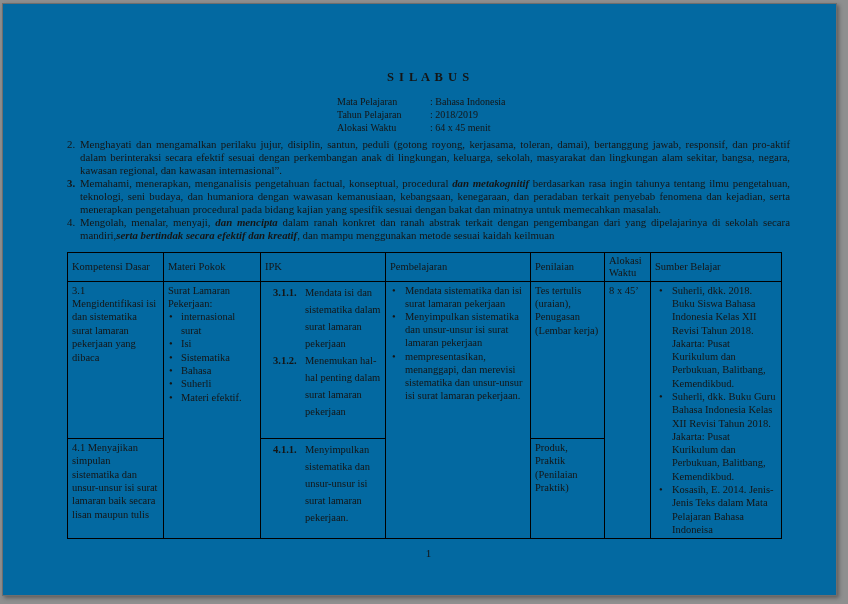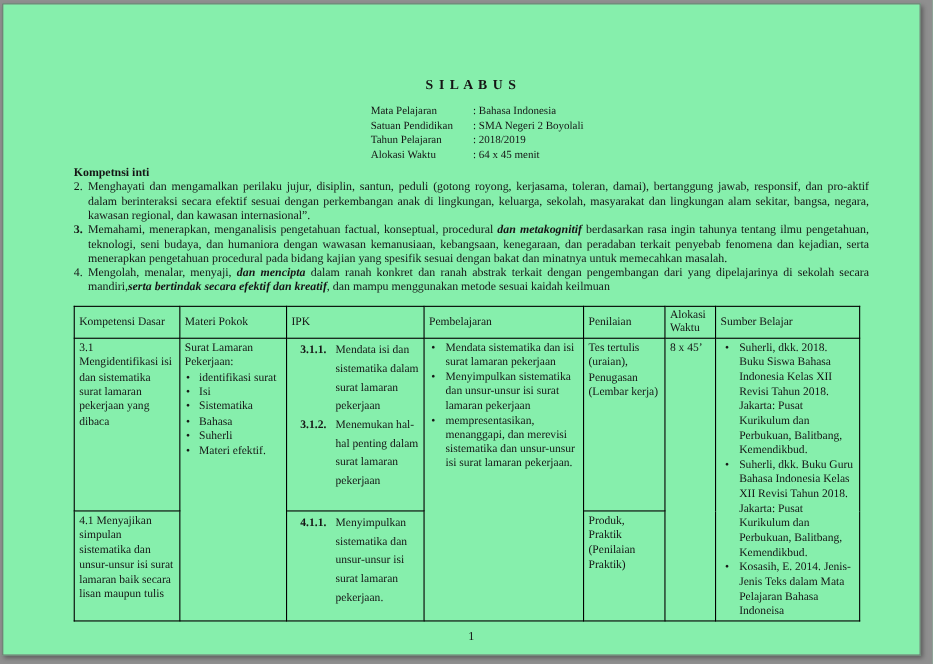--- a/index.html
+++ b/index.html
@@ -1,20 +1,20 @@
 <!DOCTYPE html>
 <html><head>
 <meta charset="utf-8">
 <style>
   * { margin:0; padding:0; box-sizing:border-box; }
   html,body { width:848px; height:604px; }
   body { background:#8f8f8f; position:relative; overflow:hidden;
          font-family:"Liberation Serif","DejaVu Serif",serif; color:#151515; }
   .page { position:absolute; left:2px; top:3px; width:835px; height:593px;
-          background:#86efac; border:1px solid #6e6e6e;
+          background:#0369a1; border:1px solid #6e6e6e;
           box-shadow:2px 2px 4px rgba(0,0,0,0.35); }
   .content { padding:0 46px 0 64px; }
 
   .title { margin-top:66px; text-align:center; font-weight:bold;
            font-size:12.5px; letter-spacing:1px; }
 
   .meta { margin-top:10px; margin-left:270px; font-size:10px; line-height:13.2px; }
   .meta-label { display:inline-block; width:93px; }
 
   .ki { margin-top:3px; font-size:10.8px; line-height:13px; }
@@ -67,36 +67,32 @@
   <div class="content">
 
     <div class="title">S I L A B U S</div>
 
     <div class="meta">
 
         <div class="meta-row">
           <span class="meta-label">Mata Pelajaran</span><span class="meta-value">: Bahasa Indonesia</span>
         </div>
 
-        <div class="meta-row">
-          <span class="meta-label">Satuan Pendidikan</span><span class="meta-value">: SMA Negeri 2 Boyolali</span>
-        </div>
 
 
         <div class="meta-row">
           <span class="meta-label">Tahun Pelajaran</span><span class="meta-value">: 2018/2019</span>
         </div>
 
         <div class="meta-row">
           <span class="meta-label">Alokasi Waktu</span><span class="meta-value">: 64 x 45 menit</span>
         </div>
       </div>
 
     <div class="ki">
-      <div class="ki-heading">Kompetnsi inti</div>
       <div>
 
 
           <div class="ki-item">
             <span class="ki-num">2.</span><span class="ki-text"><span>Menghayati dan mengamalkan perilaku jujur, disiplin, santun, peduli (gotong royong, kerjasama, toleran, damai), bertanggung jawab, responsif, dan pro-aktif dalam berinteraksi secara efektif sesuai dengan perkembangan anak di lingkungan, keluarga, sekolah, masyarakat dan lingkungan alam sekitar, bangsa, negara, kawasan regional, dan kawasan internasional”.</span></span>
           </div>
 
           <div class="ki-item">
             <span class="ki-num bold">3.</span><span class="ki-text"><span>Memahami, menerapkan, menganalisis pengetahuan factual, konseptual, procedural </span><span class="seg-bi">dan metakognitif</span><span> berdasarkan rasa ingin tahunya tentang ilmu pengetahuan, teknologi, seni budaya, dan humaniora dengan wawasan kemanusiaan, kebangsaan, kenegaraan, dan peradaban terkait penyebab fenomena dan kejadian, serta menerapkan pengetahuan procedural pada bidang kajian yang spesifik sesuai dengan bakat dan minatnya untuk memecahkan masalah.</span></span>
           </div>
@@ -132,21 +128,21 @@
       <tbody>
         <tr class="row-a">
           <td class="kd">
             <span class="kd-code">3.1</span><span>Mengidentifikasi isi dan sistematika surat lamaran pekerjaan yang dibaca</span>
           </td>
           <td class="materi" rowspan="2">
             <div class="materi-intro">Surat Lamaran Pekerjaan:</div>
             <div>
 
                 <div class="bullet-row">
-                  <span class="bullet">•</span><span>identifikasi surat</span>
+                  <span class="bullet">•</span><span>internasional surat</span>
                 </div>
 
                 <div class="bullet-row">
                   <span class="bullet">•</span><span>Isi</span>
                 </div>
 
                 <div class="bullet-row">
                   <span class="bullet">•</span><span>Sistematika</span>
                 </div>
 

